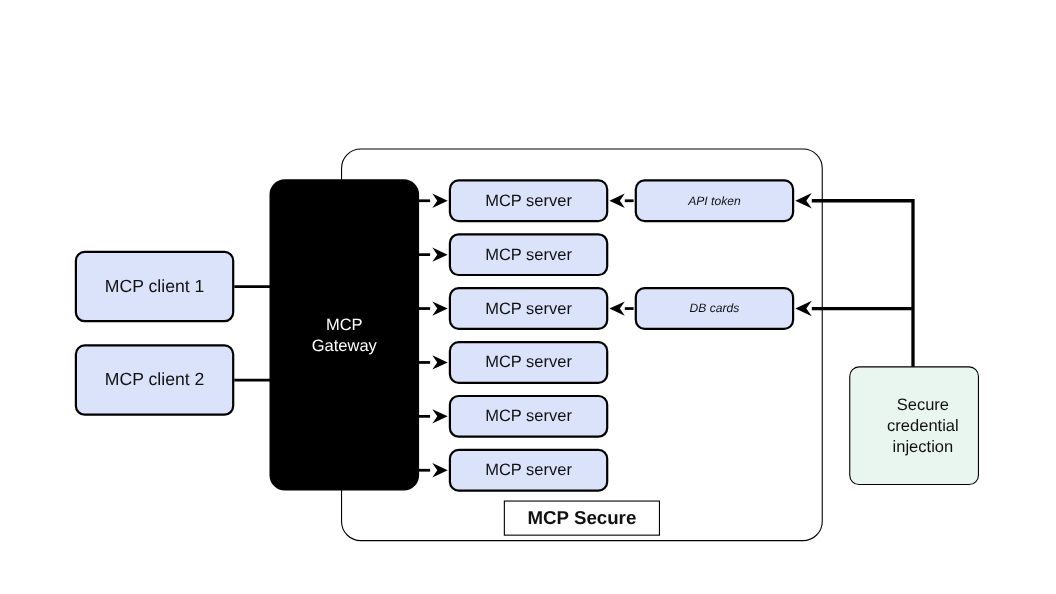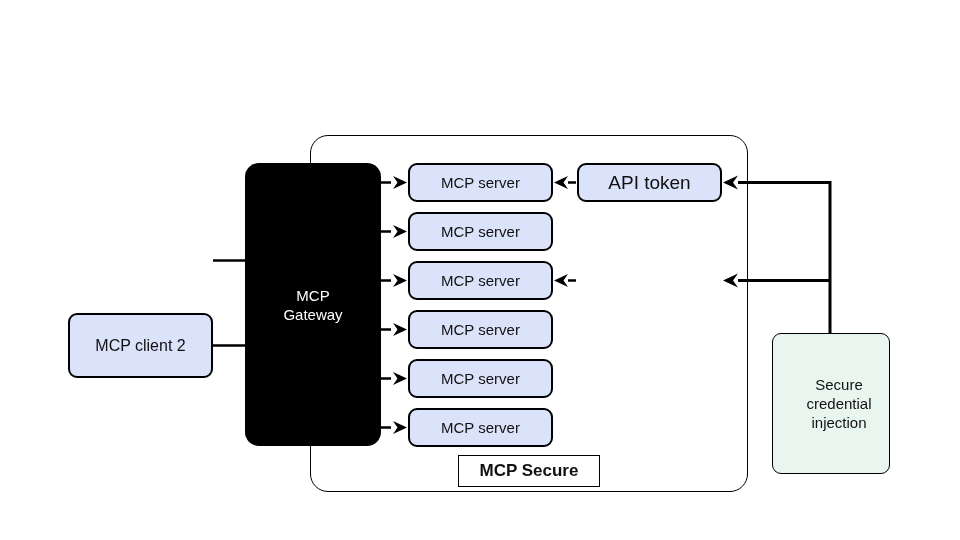--- a/index.html
+++ b/index.html
@@ -29,21 +29,21 @@
   .box-green {
     background: #e9f6ef;
     border: 1.5px solid #000000;
     border-radius: 9px;
     font-size: 15px;
     line-height: 19px;
     white-space: pre-line;
   }
   .client { font-size: 16px; }
   .server { font-size: 15px; text-align: right; }
-  .cred   { font-size: 19px; }
+  .cred   { font-size: 11px; font-style: italic; }
   .gateway-box {
     background: #000000;
     color: #ffffff;
     border-radius: 14px;
     font-size: 15px;
     line-height: 19px;
     white-space: pre-line;
     z-index: 3;
   }
   .toolkit-outline {
@@ -102,20 +102,23 @@
       <path d="M723,182.5 L738,175.5 L733,182.5 L738,189.5 Z"></path>
       <path d="M723,280.5 L738,273.5 L733,280.5 L738,287.5 Z"></path>
     </g>
   </svg>
 
   <div class="abs node gateway-box" style="left:245px; top:163px; width:136px; height:283px;">
     <span>MCP
 Gateway</span>
   </div>
 
+  <div class="abs node box-blue client" style="left:68px; top:228px; width:145px; height:65px;">
+    <span>MCP client 1</span>
+  </div>
   <div class="abs node box-blue client" style="left:68px; top:313px; width:145px; height:65px;">
     <span>MCP client 2</span>
   </div>
 
   <div class="abs node box-blue server" style="left:408px; top:163px; width:145px; height:39px;">
     <span>MCP server</span>
   </div>
   <div class="abs node box-blue server" style="left:408px; top:212px; width:145px; height:39px;">
     <span>MCP server</span>
   </div>
@@ -128,22 +131,25 @@
   <div class="abs node box-blue server" style="left:408px; top:359px; width:145px; height:39px;">
     <span>MCP server</span>
   </div>
   <div class="abs node box-blue server" style="left:408px; top:408px; width:145px; height:39px;">
     <span>MCP server</span>
   </div>
 
   <div class="abs node box-blue cred" style="left:577px; top:163px; width:145px; height:39px;">
     <span>API token</span>
   </div>
+  <div class="abs node box-blue cred" style="left:577px; top:261px; width:145px; height:39px;">
+    <span>DB cards</span>
+  </div>
 
-  <div class="abs node box-green" style="left:772px; top:333px; width:118px; height:141px;padding-left:16px;">
+  <div class="abs node box-green" style="left:772px; top:333px; width:118px; height:108px;padding-left:16px;">
     <span>Secure
 credential
 injection</span>
   </div>
 
   <div class="abs node toolkit-label" style="left:458px; top:455px; width:142px; height:32px;">
     <span>MCP Secure</span>
   </div>
 
 </div>

